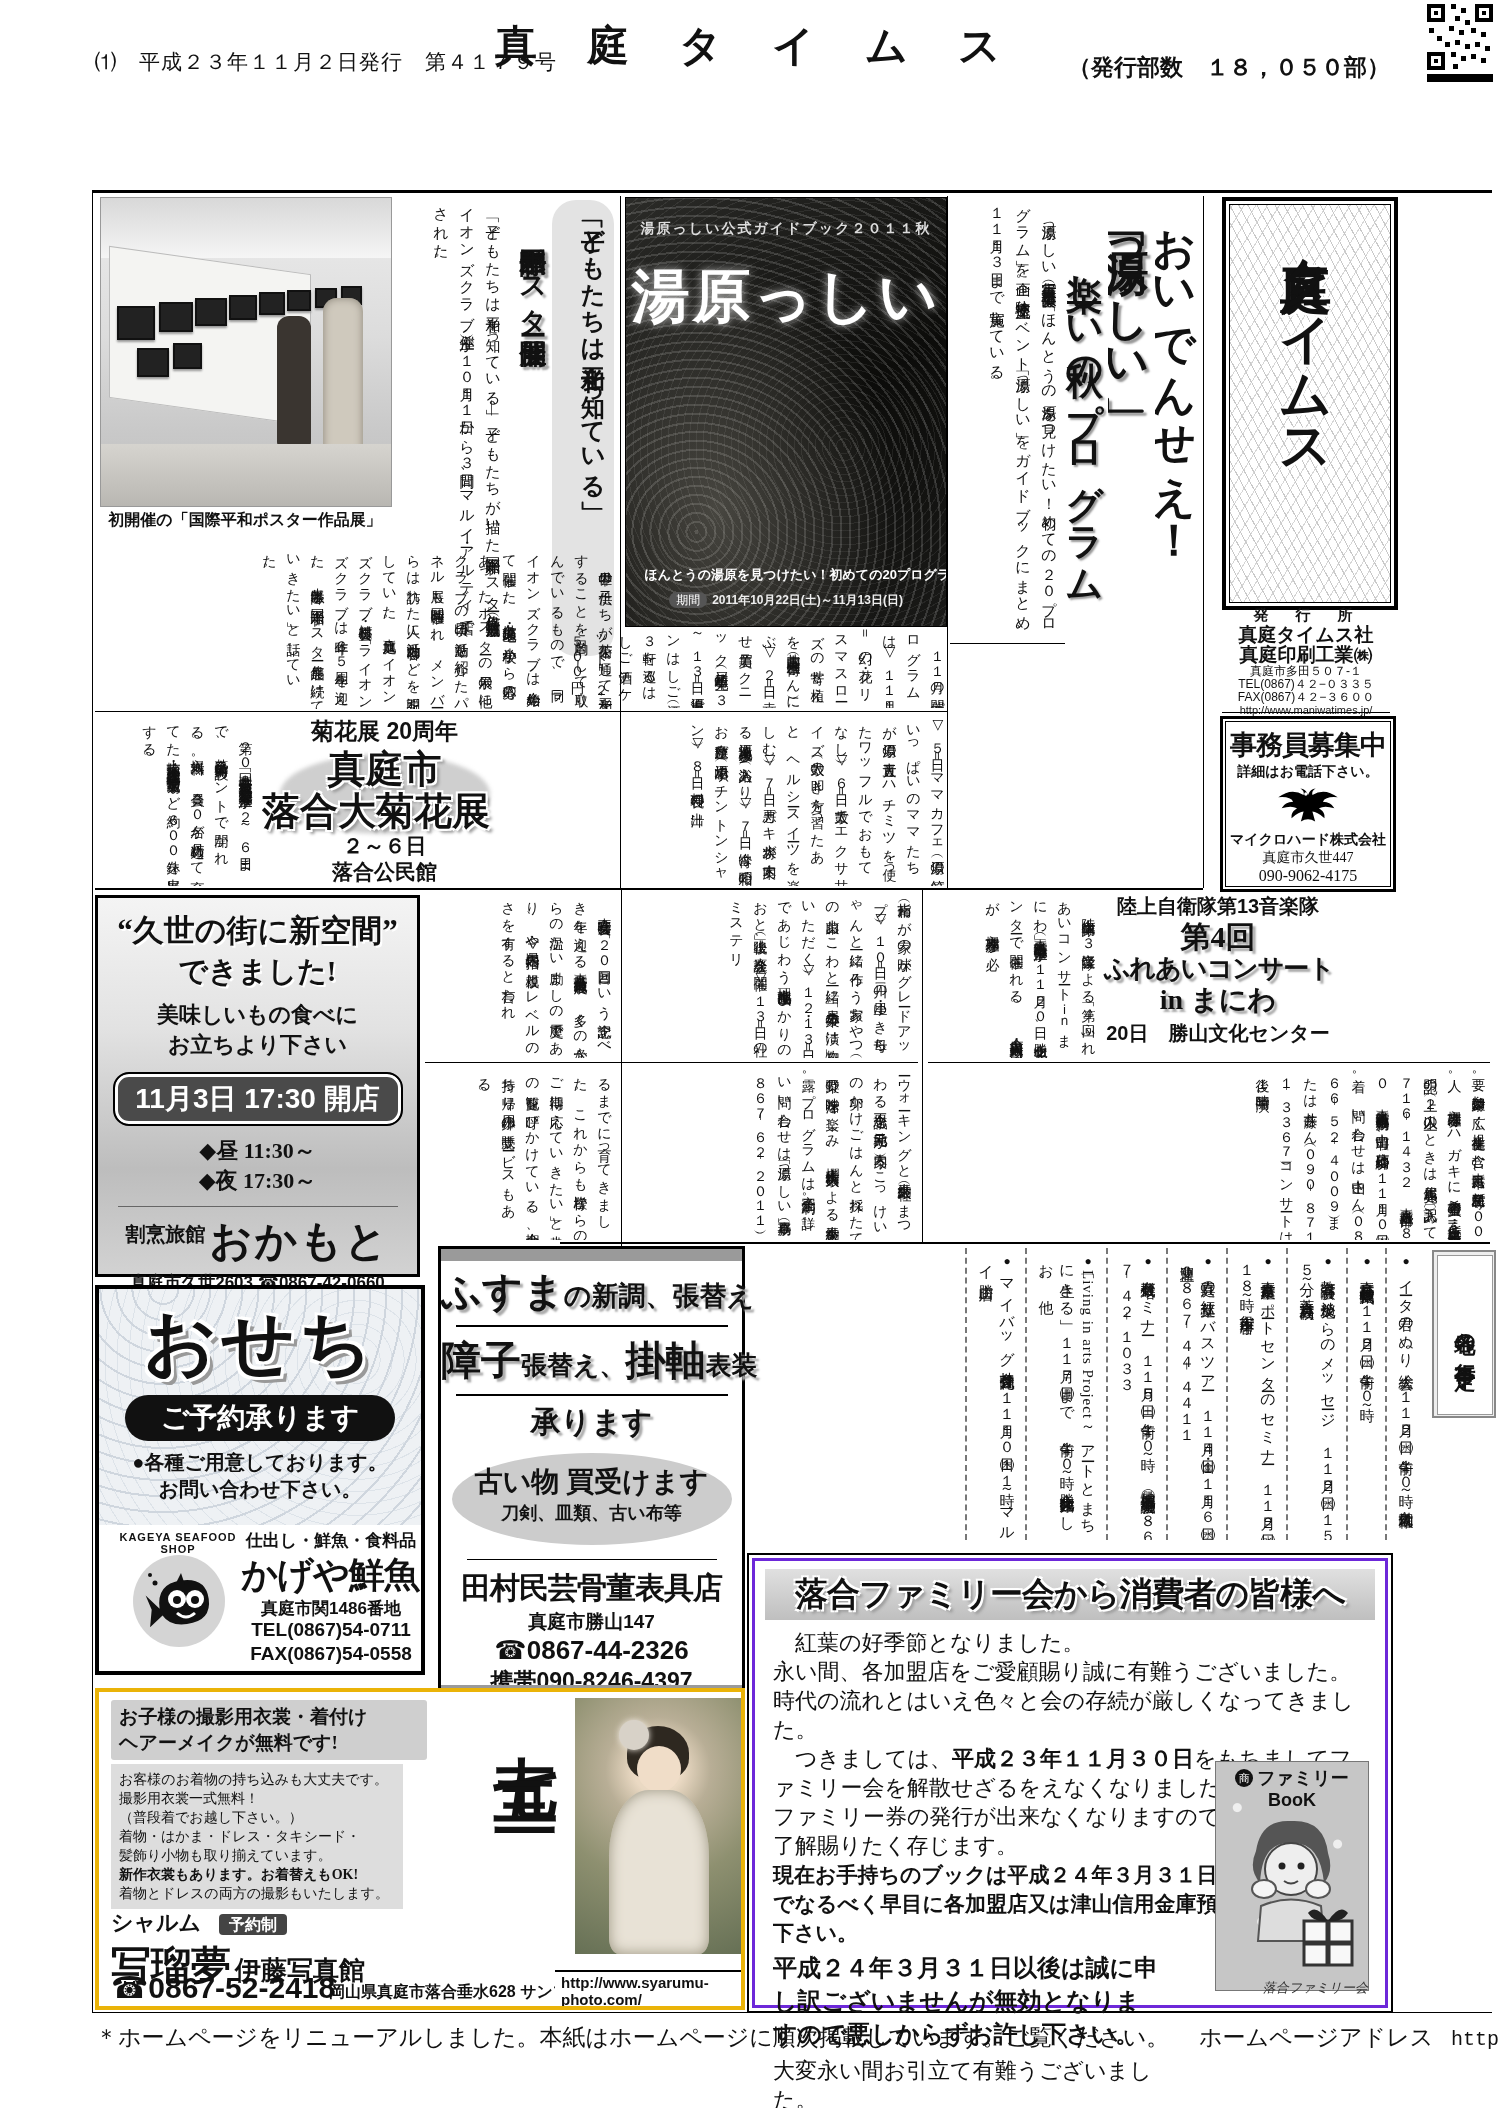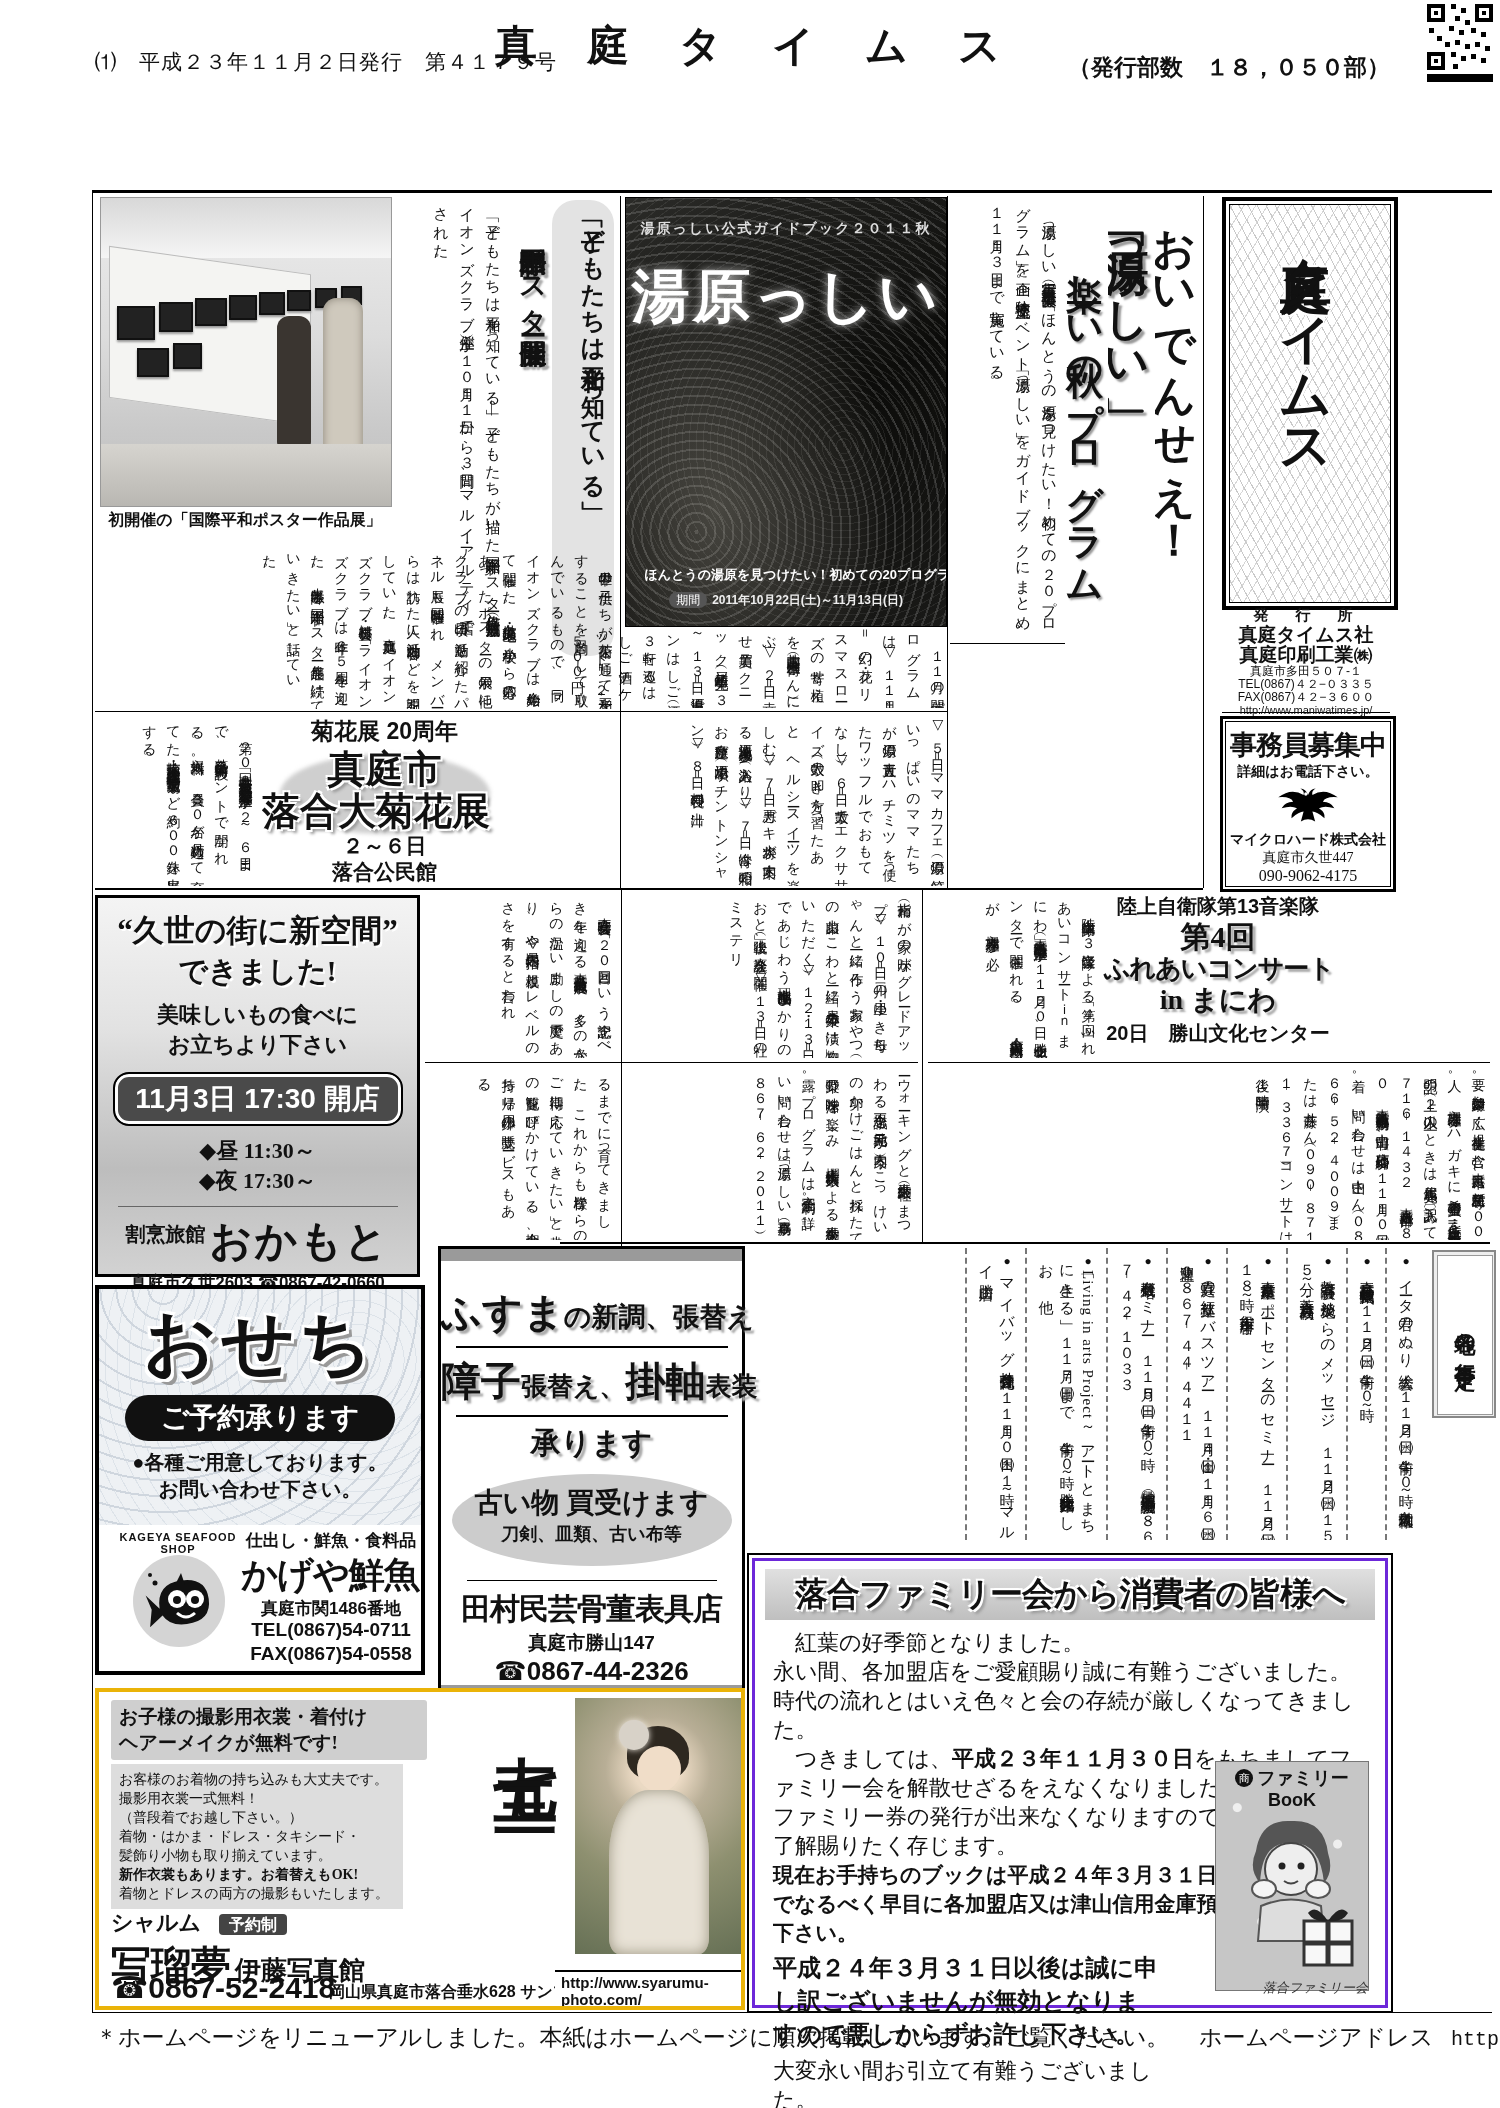--- a/index.html
+++ b/index.html
@@ -241,21 +241,21 @@
       <div class="g" style="position:absolute;left:140px;top:4px;width:184px;text-align:center;font-size:17px;font-weight:900;">仕出し・鮮魚・食料品</div>
       <div class="g" style="position:absolute;left:136px;top:26px;width:190px;text-align:center;font-size:36px;font-weight:900;letter-spacing:-1px;">かげや鮮魚</div>
       <div class="g" style="position:absolute;left:140px;top:72px;width:184px;text-align:center;font-size:17px;font-weight:bold;">真庭市関1486番地</div>
       <div class="g" style="position:absolute;left:140px;top:94px;width:184px;text-align:center;font-size:19px;font-weight:900;">TEL(0867)54-0711</div>
       <div class="g" style="position:absolute;left:140px;top:118px;width:184px;text-align:center;font-size:19px;font-weight:900;">FAX(0867)54-0558</div>
     </div>
   </div>
 
   <div class="abs" style="left:438px;top:1246px;width:307px;height:454px;border:3px solid #000;box-sizing:border-box;background:#fff;text-align:center;">
     <div style="width:100%;height:12px;background:#9a9a9a;"></div>
-    <div class="np sh" style="margin-top:24px;">
+    <div class="np sh" style="margin-top:3px;">
       <span class="g" style="font-size:40px;font-weight:900;">ふすま</span><span class="g" style="font-size:27px;font-weight:900;">の新調、張替え</span>
     </div>
     <div style="width:272px;height:2px;background:#000;margin:6px auto;"></div>
     <div class="np sh">
       <span class="g" style="font-size:40px;font-weight:900;">障子</span><span class="g" style="font-size:26px;font-weight:900;">張替え、</span><span class="g" style="font-size:40px;font-weight:900;">掛軸</span><span class="g" style="font-size:26px;font-weight:900;">表装</span>
     </div>
     <div style="width:272px;height:2px;background:#000;margin:6px auto;"></div>
     <div class="sh" style="font-size:30px;font-weight:900;">承ります</div>
     <div style="margin:10px auto 0 auto;width:280px;height:92px;background:#ccc;border-radius:50%;padding-top:10px;box-sizing:border-box;">
       <div style="font-size:28px;font-weight:900;">古い物 買受けます</div>

